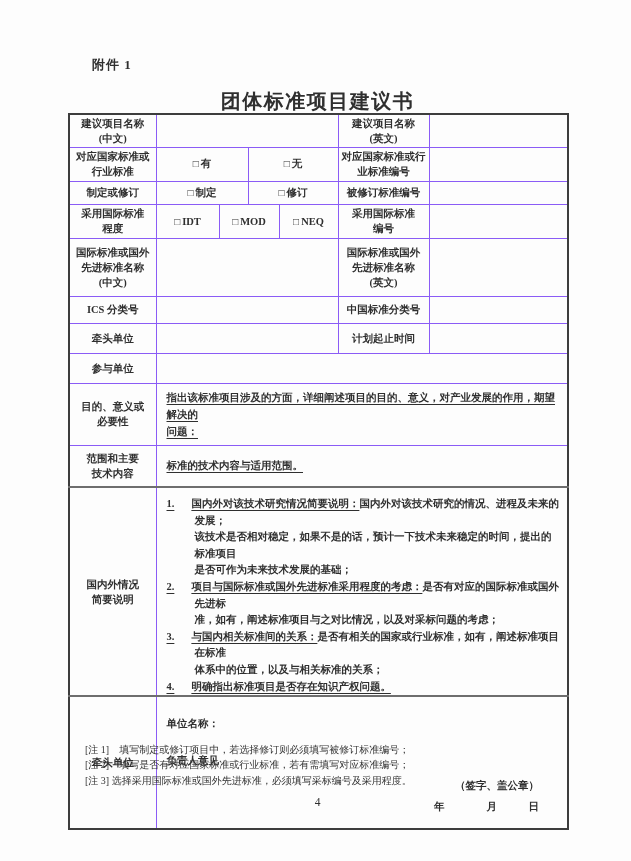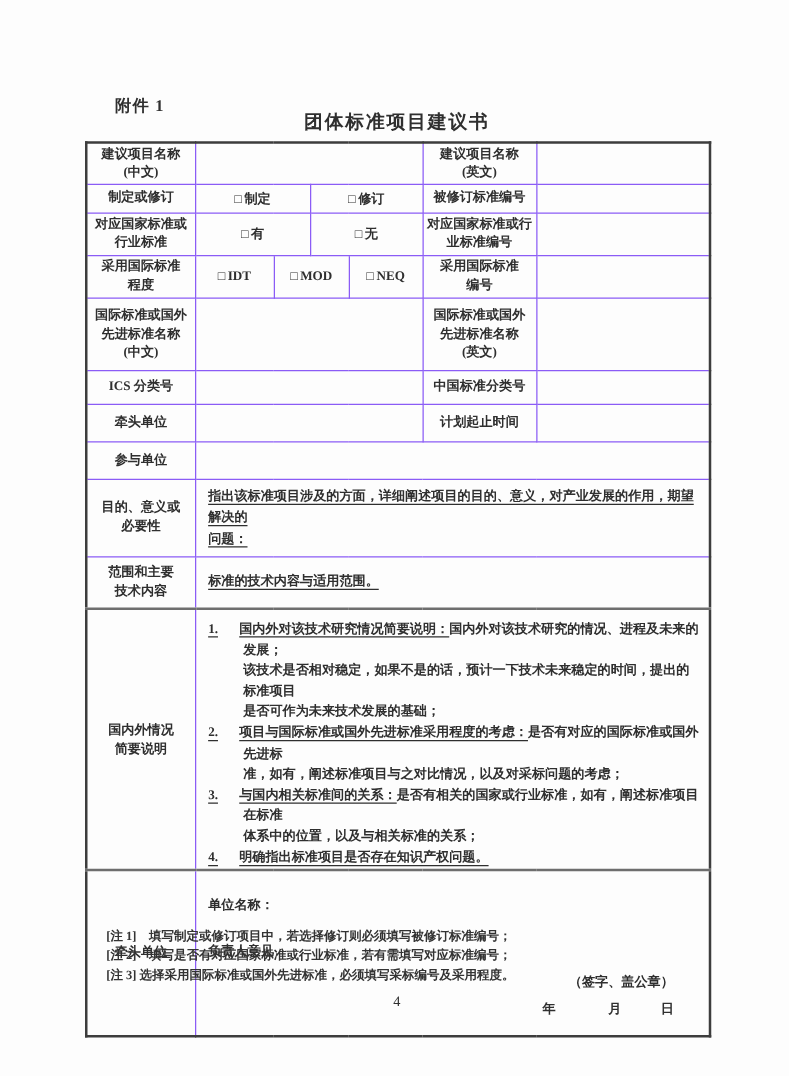--- a/index.html
+++ b/index.html
@@ -6,26 +6,26 @@
   body{background:#e8e8e8;}
   .screen{
     position:relative;
     width:631px;height:861px;
     background:#fdfdfd;
     overflow:hidden;
     font-family:"Liberation Serif","DejaVu Serif",serif;
     color:#2f2f2f;
   }
   .attachment{
-    position:absolute;left:92px;top:76px;
+    position:absolute;left:92px;top:56px;
     font-size:13px;font-weight:bold;letter-spacing:1px;
   }
   .doc-title{
     position:absolute;left:68px;top:88px;width:499px;
-    text-align:center;font-size:15px;font-weight:bold;letter-spacing:1.5px;
+    text-align:center;font-size:20px;font-weight:bold;letter-spacing:1.5px;
   }
   table.form{
     position:absolute;left:68px;top:113px;
     width:499px;
     border-collapse:collapse;table-layout:fixed;
     border:2px solid #3d3d3d;
   }
   td{
     border:1px solid #8b5cf6;
     padding:0;vertical-align:middle;
@@ -53,21 +53,21 @@
     font-size:10.5px;line-height:16.6px;font-weight:bold;
     white-space:pre-line;
     padding-left:28px;text-indent:-28px;
     margin:0;
   }
   .li .num{padding-right:17px;}
   .sig-cell{position:relative;padding-left:12px;}
   .sig-item{position:absolute;font-size:10.5px;font-weight:bold;white-space:pre;}
   .notes{
     position:absolute;left:85px;top:742px;width:470px;
-    font-size:10px;font-weight:bold;line-height:15.4px;color:#333;
+    font-size:10px;font-weight:normal;line-height:15.4px;color:#333;
   }
   .note-line{white-space:pre-wrap;}
   .page-num{
     position:absolute;left:68px;top:796px;width:499px;
     text-align:center;font-size:11.5px;
   }
 </style>
 </head>
 <body>
 
@@ -90,35 +90,35 @@
     <tbody>
         <tr style="height:33px">
       <td class="lab">建议项目名称
 (中文)</td>
       <td colspan="4"></td>
       <td class="lab">建议项目名称
 (英文)</td>
       <td></td>
     </tr>
 
-    <tr style="height:23px">
-      <td class="lab">制定或修订</td>
-      <td colspan="2" class="opt"><span class="cb">□</span><span>制定</span></td>
-      <td colspan="2" class="opt"><span class="cb">□</span><span>修订</span></td>
-      <td class="lab">被修订标准编号</td>
-      <td></td>
-    </tr>
-
     <tr style="height:34px">
       <td class="lab">对应国家标准或
 行业标准</td>
       <td colspan="2" class="opt"><span class="cb">□</span><span>有</span></td>
       <td colspan="2" class="opt"><span class="cb">□</span><span>无</span></td>
       <td class="lab">对应国家标准或行
 业标准编号</td>
+      <td></td>
+    </tr>
+
+    <tr style="height:23px">
+      <td class="lab">制定或修订</td>
+      <td colspan="2" class="opt"><span class="cb">□</span><span>制定</span></td>
+      <td colspan="2" class="opt"><span class="cb">□</span><span>修订</span></td>
+      <td class="lab">被修订标准编号</td>
       <td></td>
     </tr>
 
     <tr style="height:34px">
       <td class="lab">采用国际标准
 程度</td>
       <td class="opt"><span class="cb">□</span><span>IDT</span></td>
       <td colspan="2" class="opt"><span class="cb">□</span><span>MOD</span></td>
       <td class="opt"><span class="cb">□</span><span>NEQ</span></td>
       <td class="lab">采用国际标准

